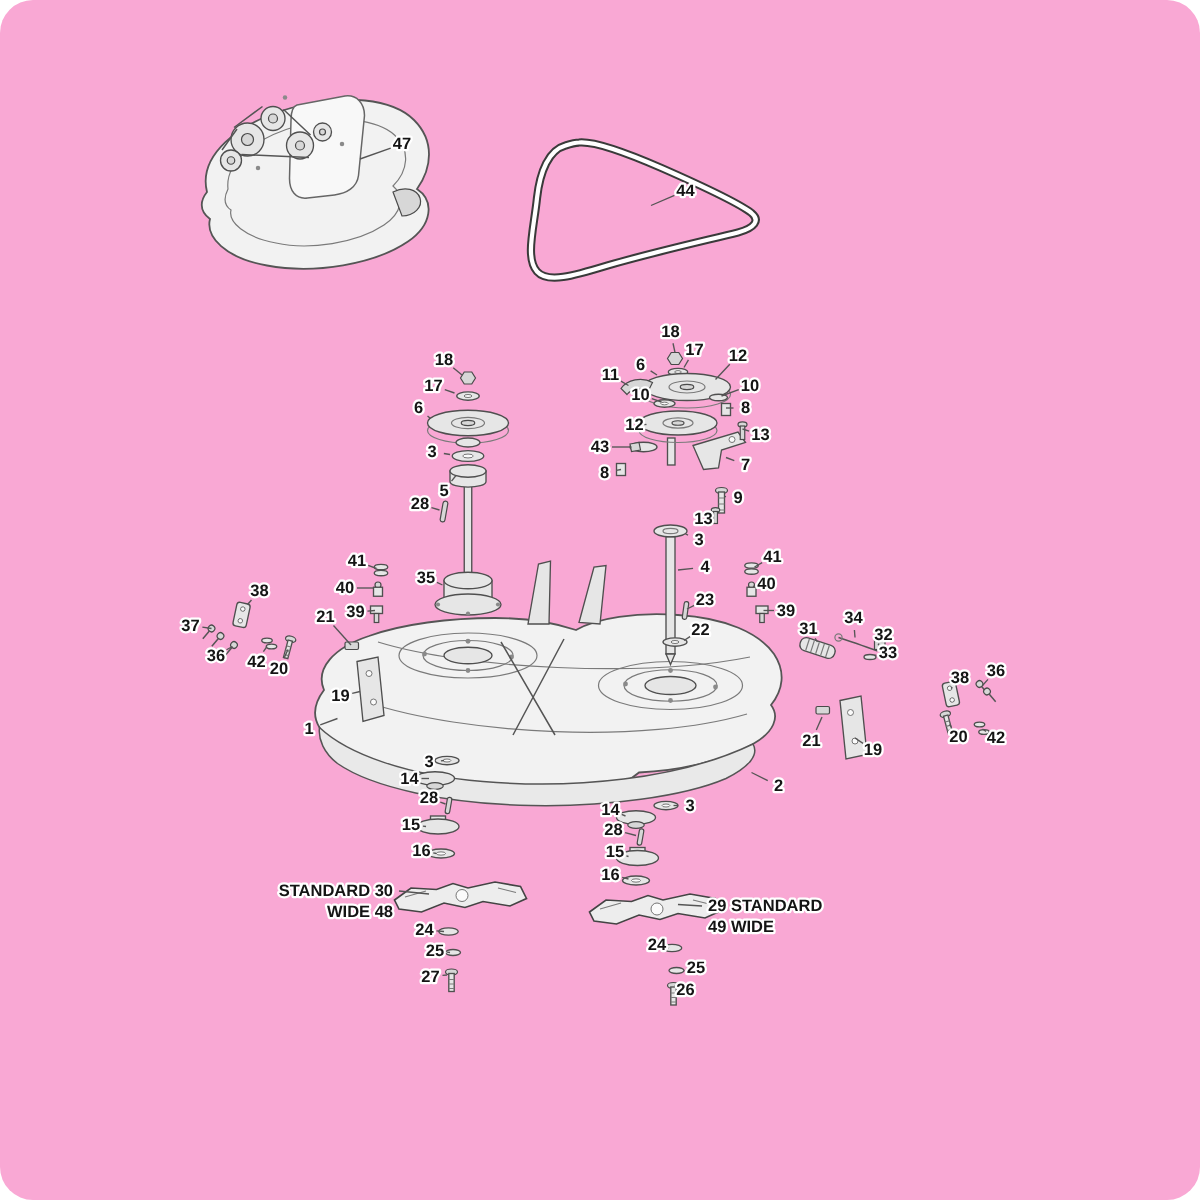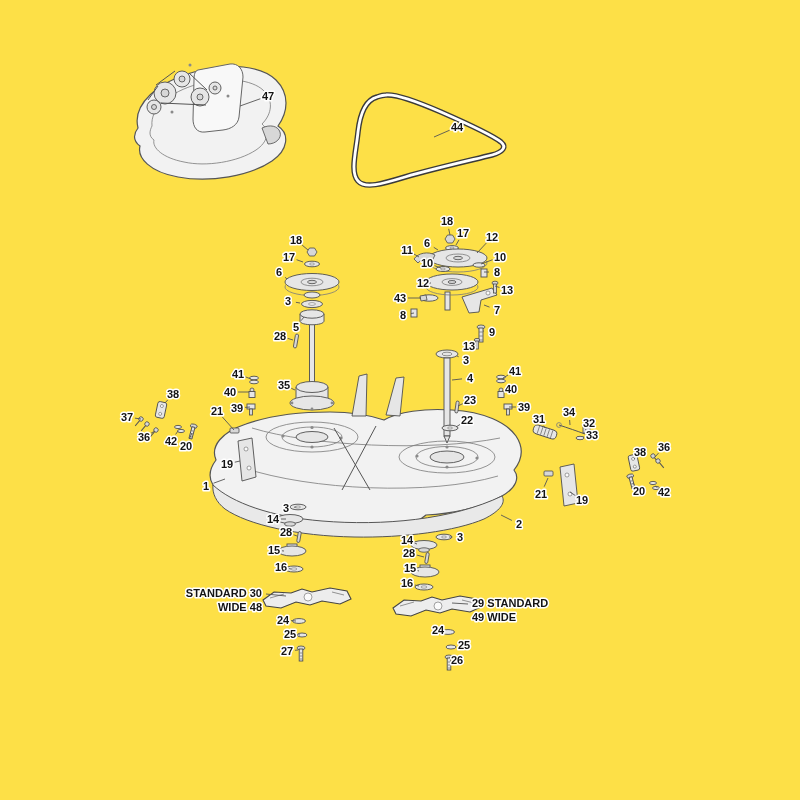--- a/index.html
+++ b/index.html
@@ -1,17 +1,17 @@
 <!DOCTYPE html>
 <html><head>
 <meta charset="utf-8">
 <style>
   html,body{margin:0;padding:0;background:#fff;}
-  .stage{position:relative;width:800px;height:800px;background:#fde047;overflow:hidden;
-         font-family:"Liberation Sans",sans-serif;}
+  .stage{position:relative;width:800px;height:800px;background:#f9a8d4;overflow:hidden;
+         font-family:"Liberation Sans",sans-serif;border-radius:22px;}
   svg{display:block;}
   .outline{fill:#f2f2f2;stroke:#555;stroke-width:1.2;}
   .skirt{fill:#e9e9e9;stroke:#555;stroke-width:1;}
   .metal{fill:#e6e6e6;stroke:#4f4f4f;stroke-width:0.9;}
   .metal2{fill:#d7d7d7;stroke:#4a4a4a;stroke-width:0.8;}
   .blade{fill:#ededed;stroke:#444;stroke-width:1.1;}
   .hole{fill:#fbfbfb;stroke:#666;stroke-width:0.6;}
   .thin{fill:none;stroke:#7a7a7a;stroke-width:0.8;}
   .mid{fill:none;stroke:#555;stroke-width:1;}
   .dot{fill:#8a8a8a;stroke:none;}

